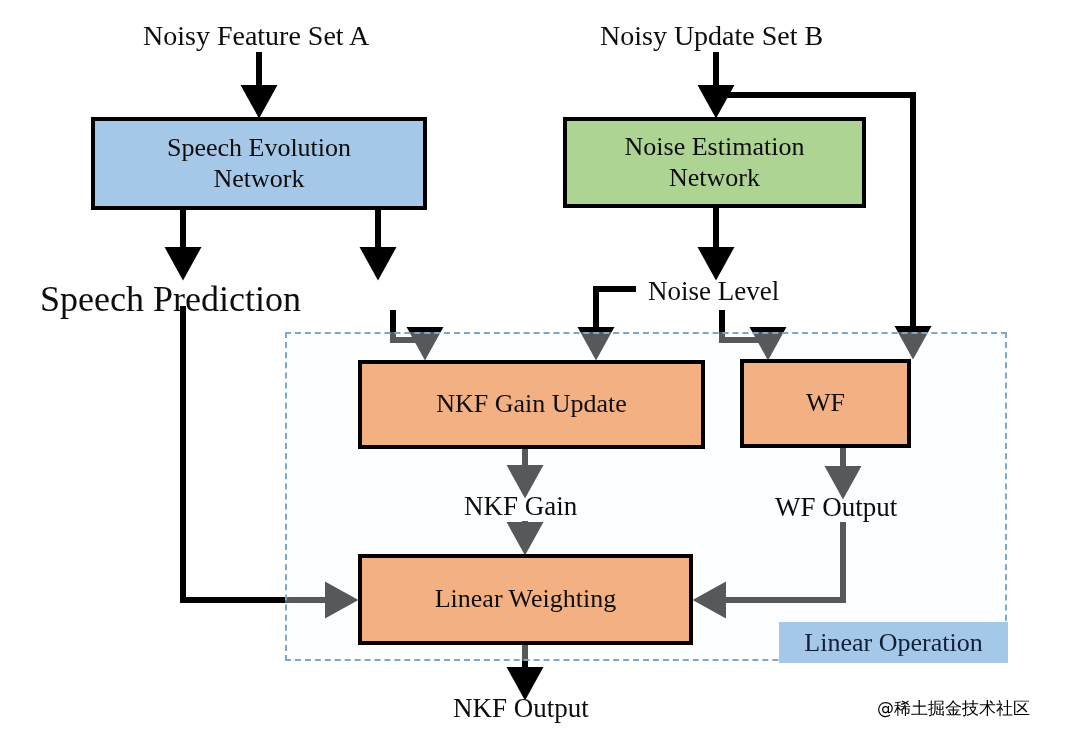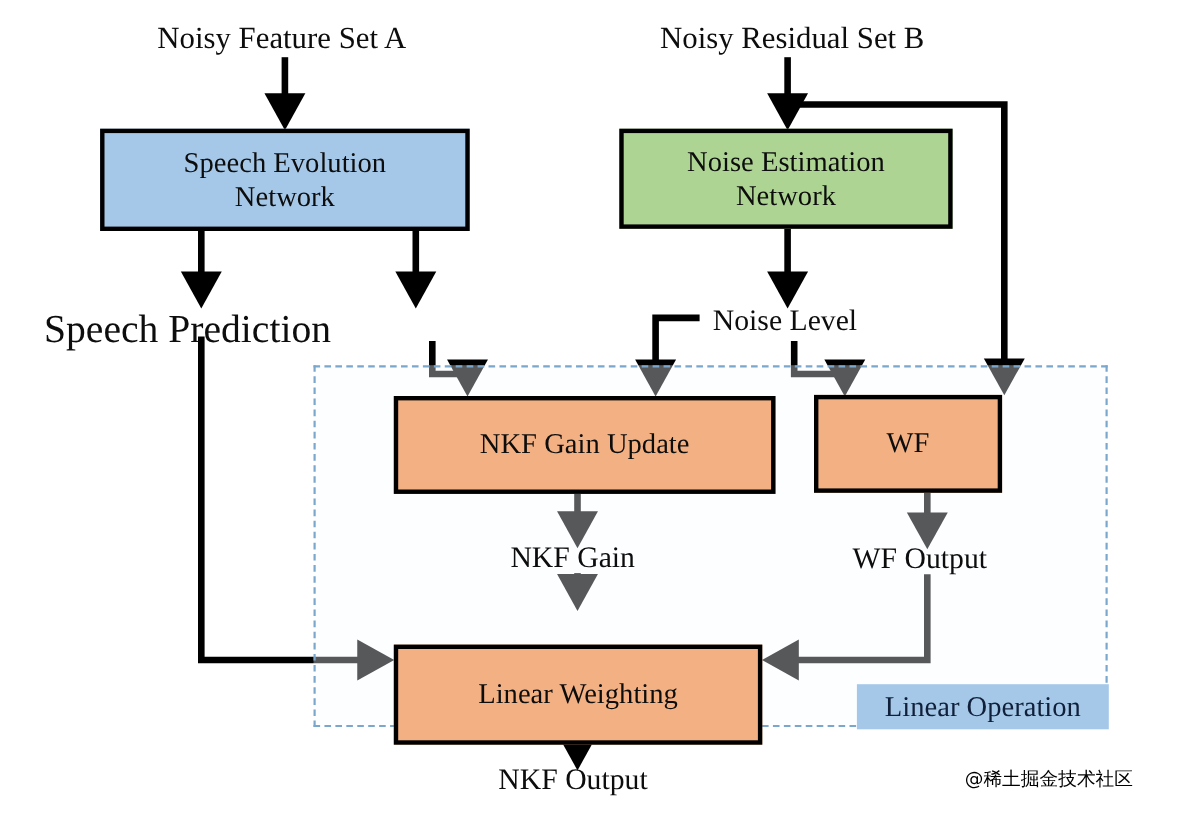--- a/index.html
+++ b/index.html
@@ -115,21 +115,21 @@
       <path d="M843,522 L843,600 L701,600" marker-end="url(#arrowhead)"></path>
 
       <path d="M525,645 L525,692" marker-end="url(#arrowhead)"></path>
     </g>
   </svg>
 
   <div class="dashed-region" style="left:285px; top:332px; width:722px; height:329px;"></div>
 
   <div class="free-label" style="left:143px; top:22px; font-size:28px;">Noisy Feature Set A</div>
 
-  <div class="free-label" style="left:600px; top:22px; font-size:28px;">Noisy Residual Set B</div>
+  <div class="free-label" style="left:600px; top:22px; font-size:28px;">Noisy Update Set B</div>
 
   <div class="free-label" style="left:40px; top:281px; font-size:36px;">Speech Prediction</div>
 
 
   <div class="free-label" style="left:648px; top:278px; font-size:27px;">Noise Level</div>
 
   <div class="free-label" style="left:464px; top:493px; font-size:27px;">NKF Gain</div>
 
   <div class="free-label" style="left:453px; top:695px; font-size:27px;">NKF Output</div>
 
@@ -150,21 +150,21 @@
   </div>
 
   <div class="node" style="left:358px; top:360px; width:347px; height:89px; background:#f3b183; font-size:26px;">
     <span class="node-label">NKF Gain Update</span>
   </div>
 
   <div class="node" style="left:740px; top:359px; width:171px; height:89px; background:#f3b183; font-size:26px;">
     <span class="node-label">WF</span>
   </div>
 
-  <div class="node" style="left:358px; top:554px; width:335px; height:91px; background:#f3b183; font-size:26px;margin-top:32px;">
+  <div class="node" style="left:358px; top:554px; width:335px; height:91px; background:#f3b183; font-size:26px;">
     <span class="node-label">Linear Weighting</span>
   </div>
 
   <div class="legend-box" style="left:779px; top:622px; width:229px; height:41px; background:#a6c8e8; font-size:26px;">
     <span>Linear Operation</span>
   </div>
 
   <div class="watermark" style="left:877px; top:697px; font-size:17px;">@稀土掘金技术社区</div>
 
 </div>

